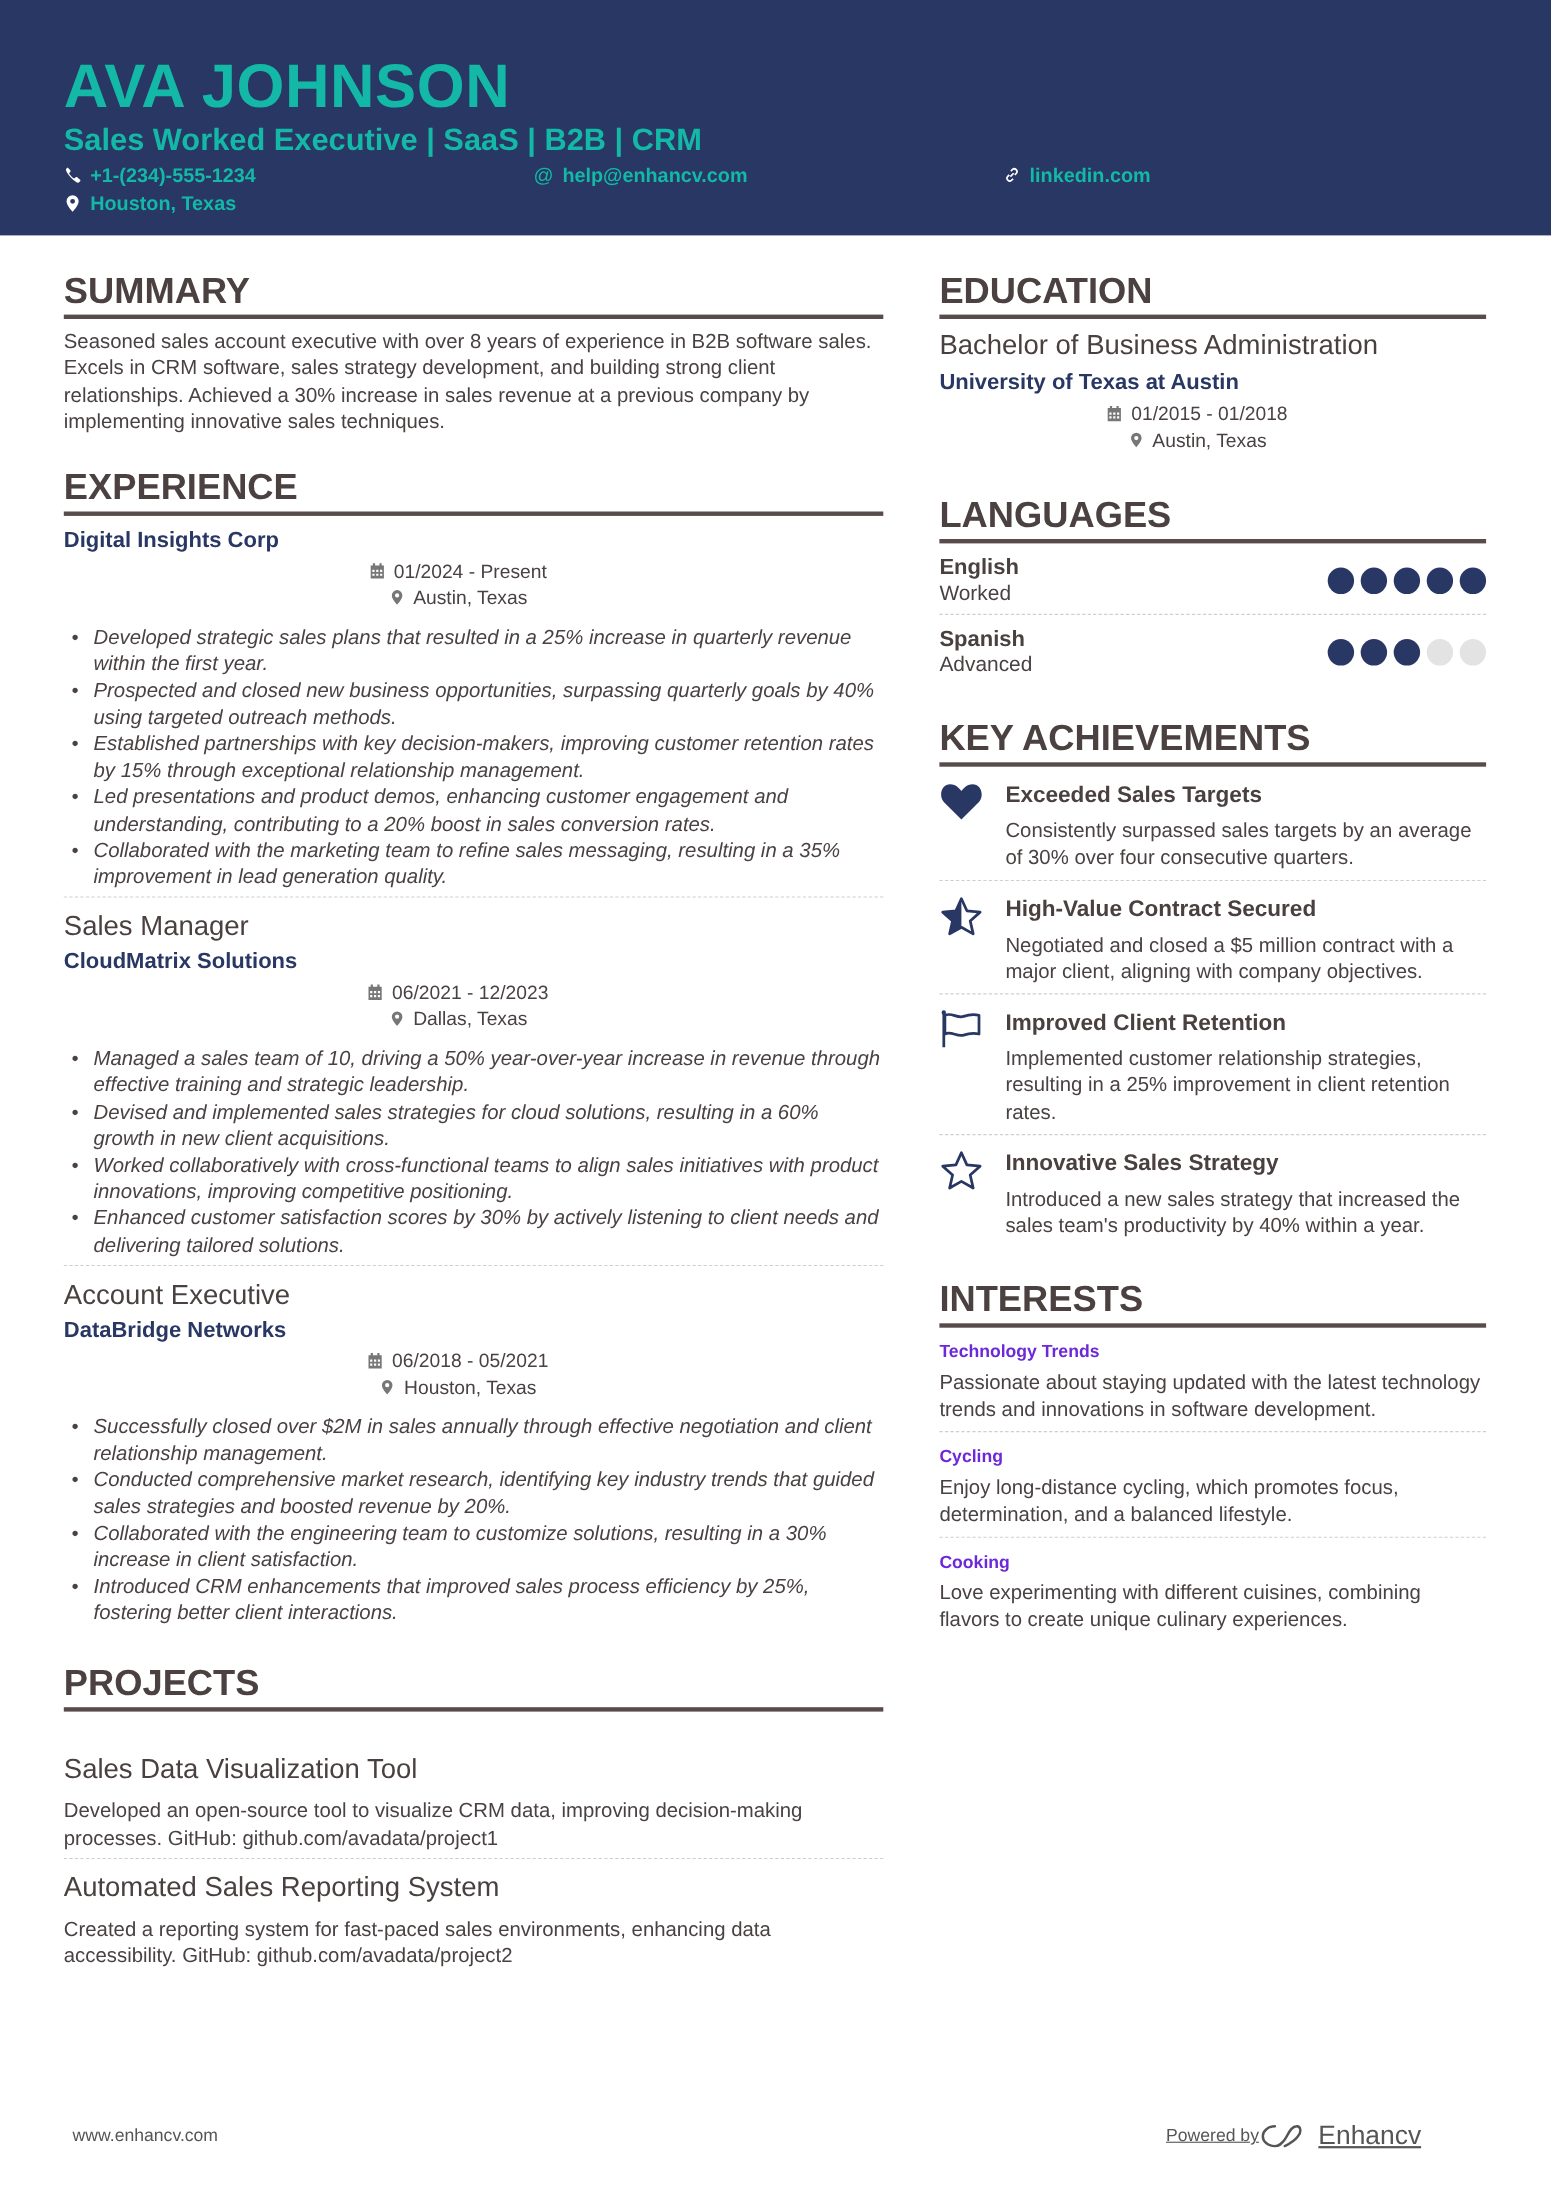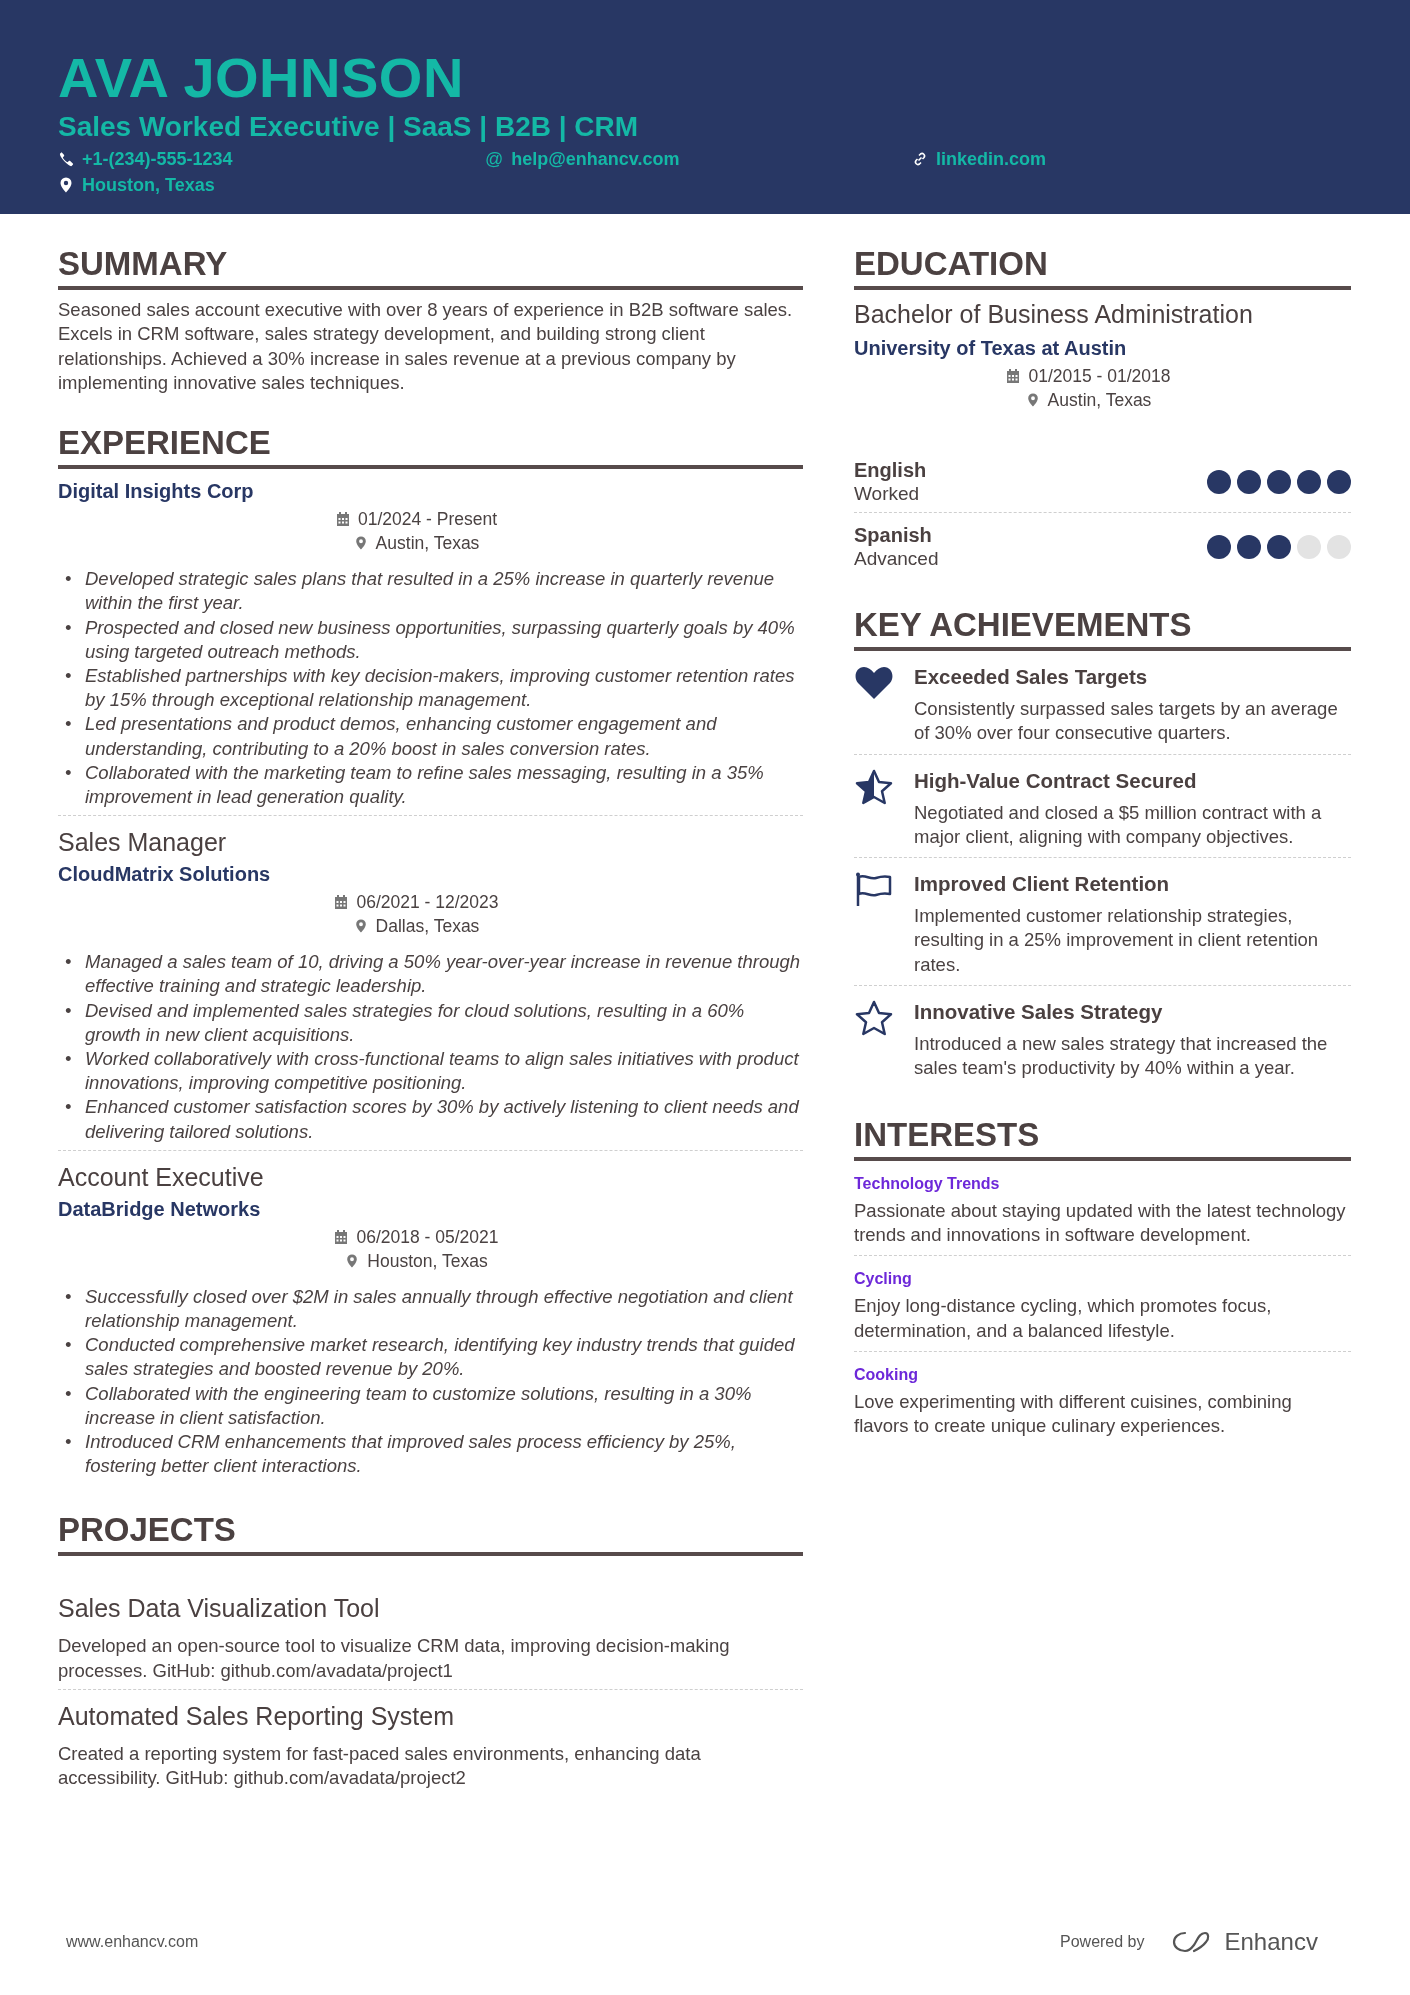--- a/index.html
+++ b/index.html
@@ -52,21 +52,21 @@
   .ach-icon svg { width: 40px; height: 36px; }
   .ach-title { font-size: 20.5px; font-weight: bold; line-height: 28px; color: #4a4040; }
   .ach-desc { font-size: 18.5px; line-height: 24.3px; margin-top: 6px; color: #4a4242; }
 
   .interest { padding: 10px 0 8px; border-bottom: 1.5px dashed #cfcfcf; }
   .interest:last-child { border-bottom: none; }
   .interest-title { font-size: 16px; font-weight: bold; line-height: 26px; color: #6d28d9; }
   .interest-desc { font-size: 18.5px; line-height: 24.3px; margin-top: 2px; color: #4a4242; }
 
   .footer-left { position: absolute; left: 66px; top: 1933px; font-size: 16px; color: #555; }
-  .footer-right { position: absolute; left: 1060px; top: 1928px; display: flex; align-items: center; gap: 26px; font-size: 16px; color: #555; }
+  .footer-right { position: absolute; left: 1060px; top: 1928px; display: flex; align-items: center; font-size: 16px; color: #555; text-decoration: underline; }
   .brand { display: flex; align-items: center; gap: 8px; font-size: 24px; color: #555; }
   .brand svg { width: 46px; height: 26px; }
 </style>
 </head>
 <body>
 
 <div class="header">
   <div class="name">AVA JOHNSON</div>
   <div class="title">Sales Worked Executive | SaaS | B2B | CRM</div>
 
@@ -213,20 +213,21 @@
       <span class="item">
         <svg viewBox="0 0 16 16">
             <path d="M8 0.5a5.5 5.5 0 00-5.5 5.5c0 4 5.5 9.5 5.5 9.5s5.5-5.5 5.5-9.5A5.5 5.5 0 008 0.5zm0 7.7a2.2 2.2 0 110-4.4 2.2 2.2 0 010 4.4z"></path>
           </svg>
         <span>Austin, Texas</span>
       </span>
     </div>
   </div>
 
   <div style="margin-top:36px;">
+    <div class="section-title">LANGUAGES</div>
     <div class="lang">
       <div>
         <div class="lang-name">English</div>
         <div class="lang-level">Worked</div>
       </div>
       <div class="dots">
         <span class="dot"></span>
         <span class="dot"></span>
         <span class="dot"></span>
         <span class="dot"></span>

